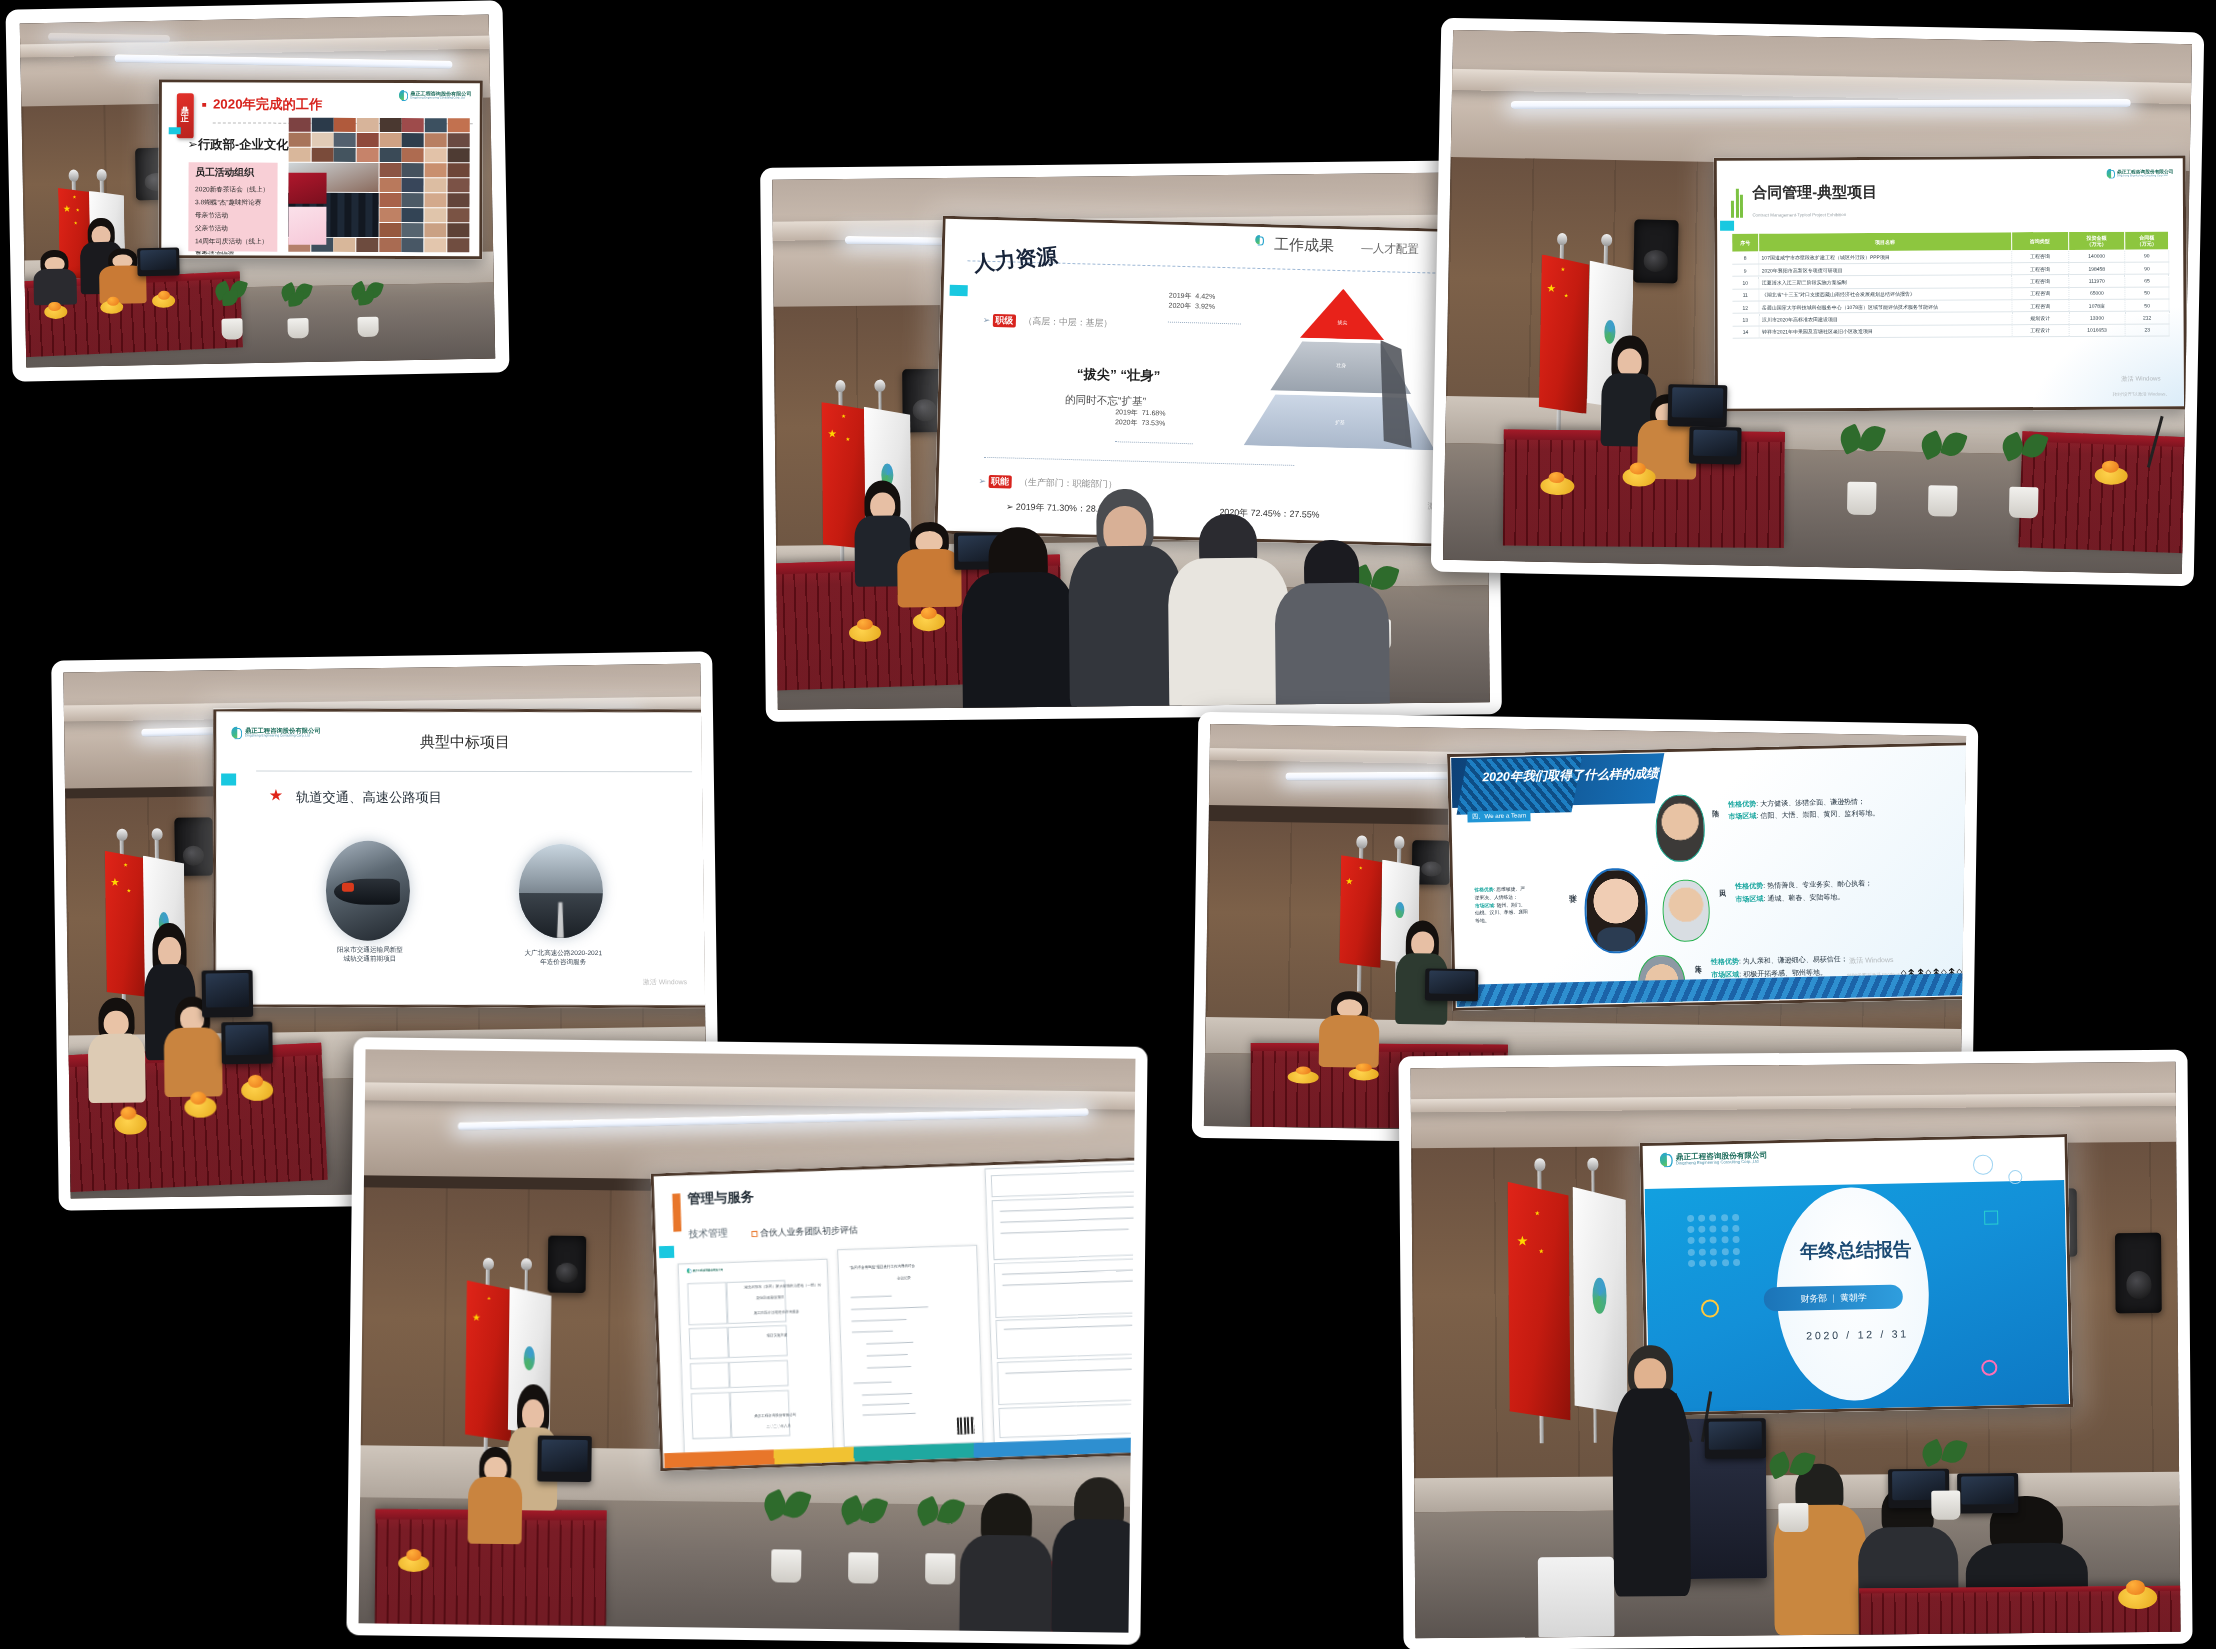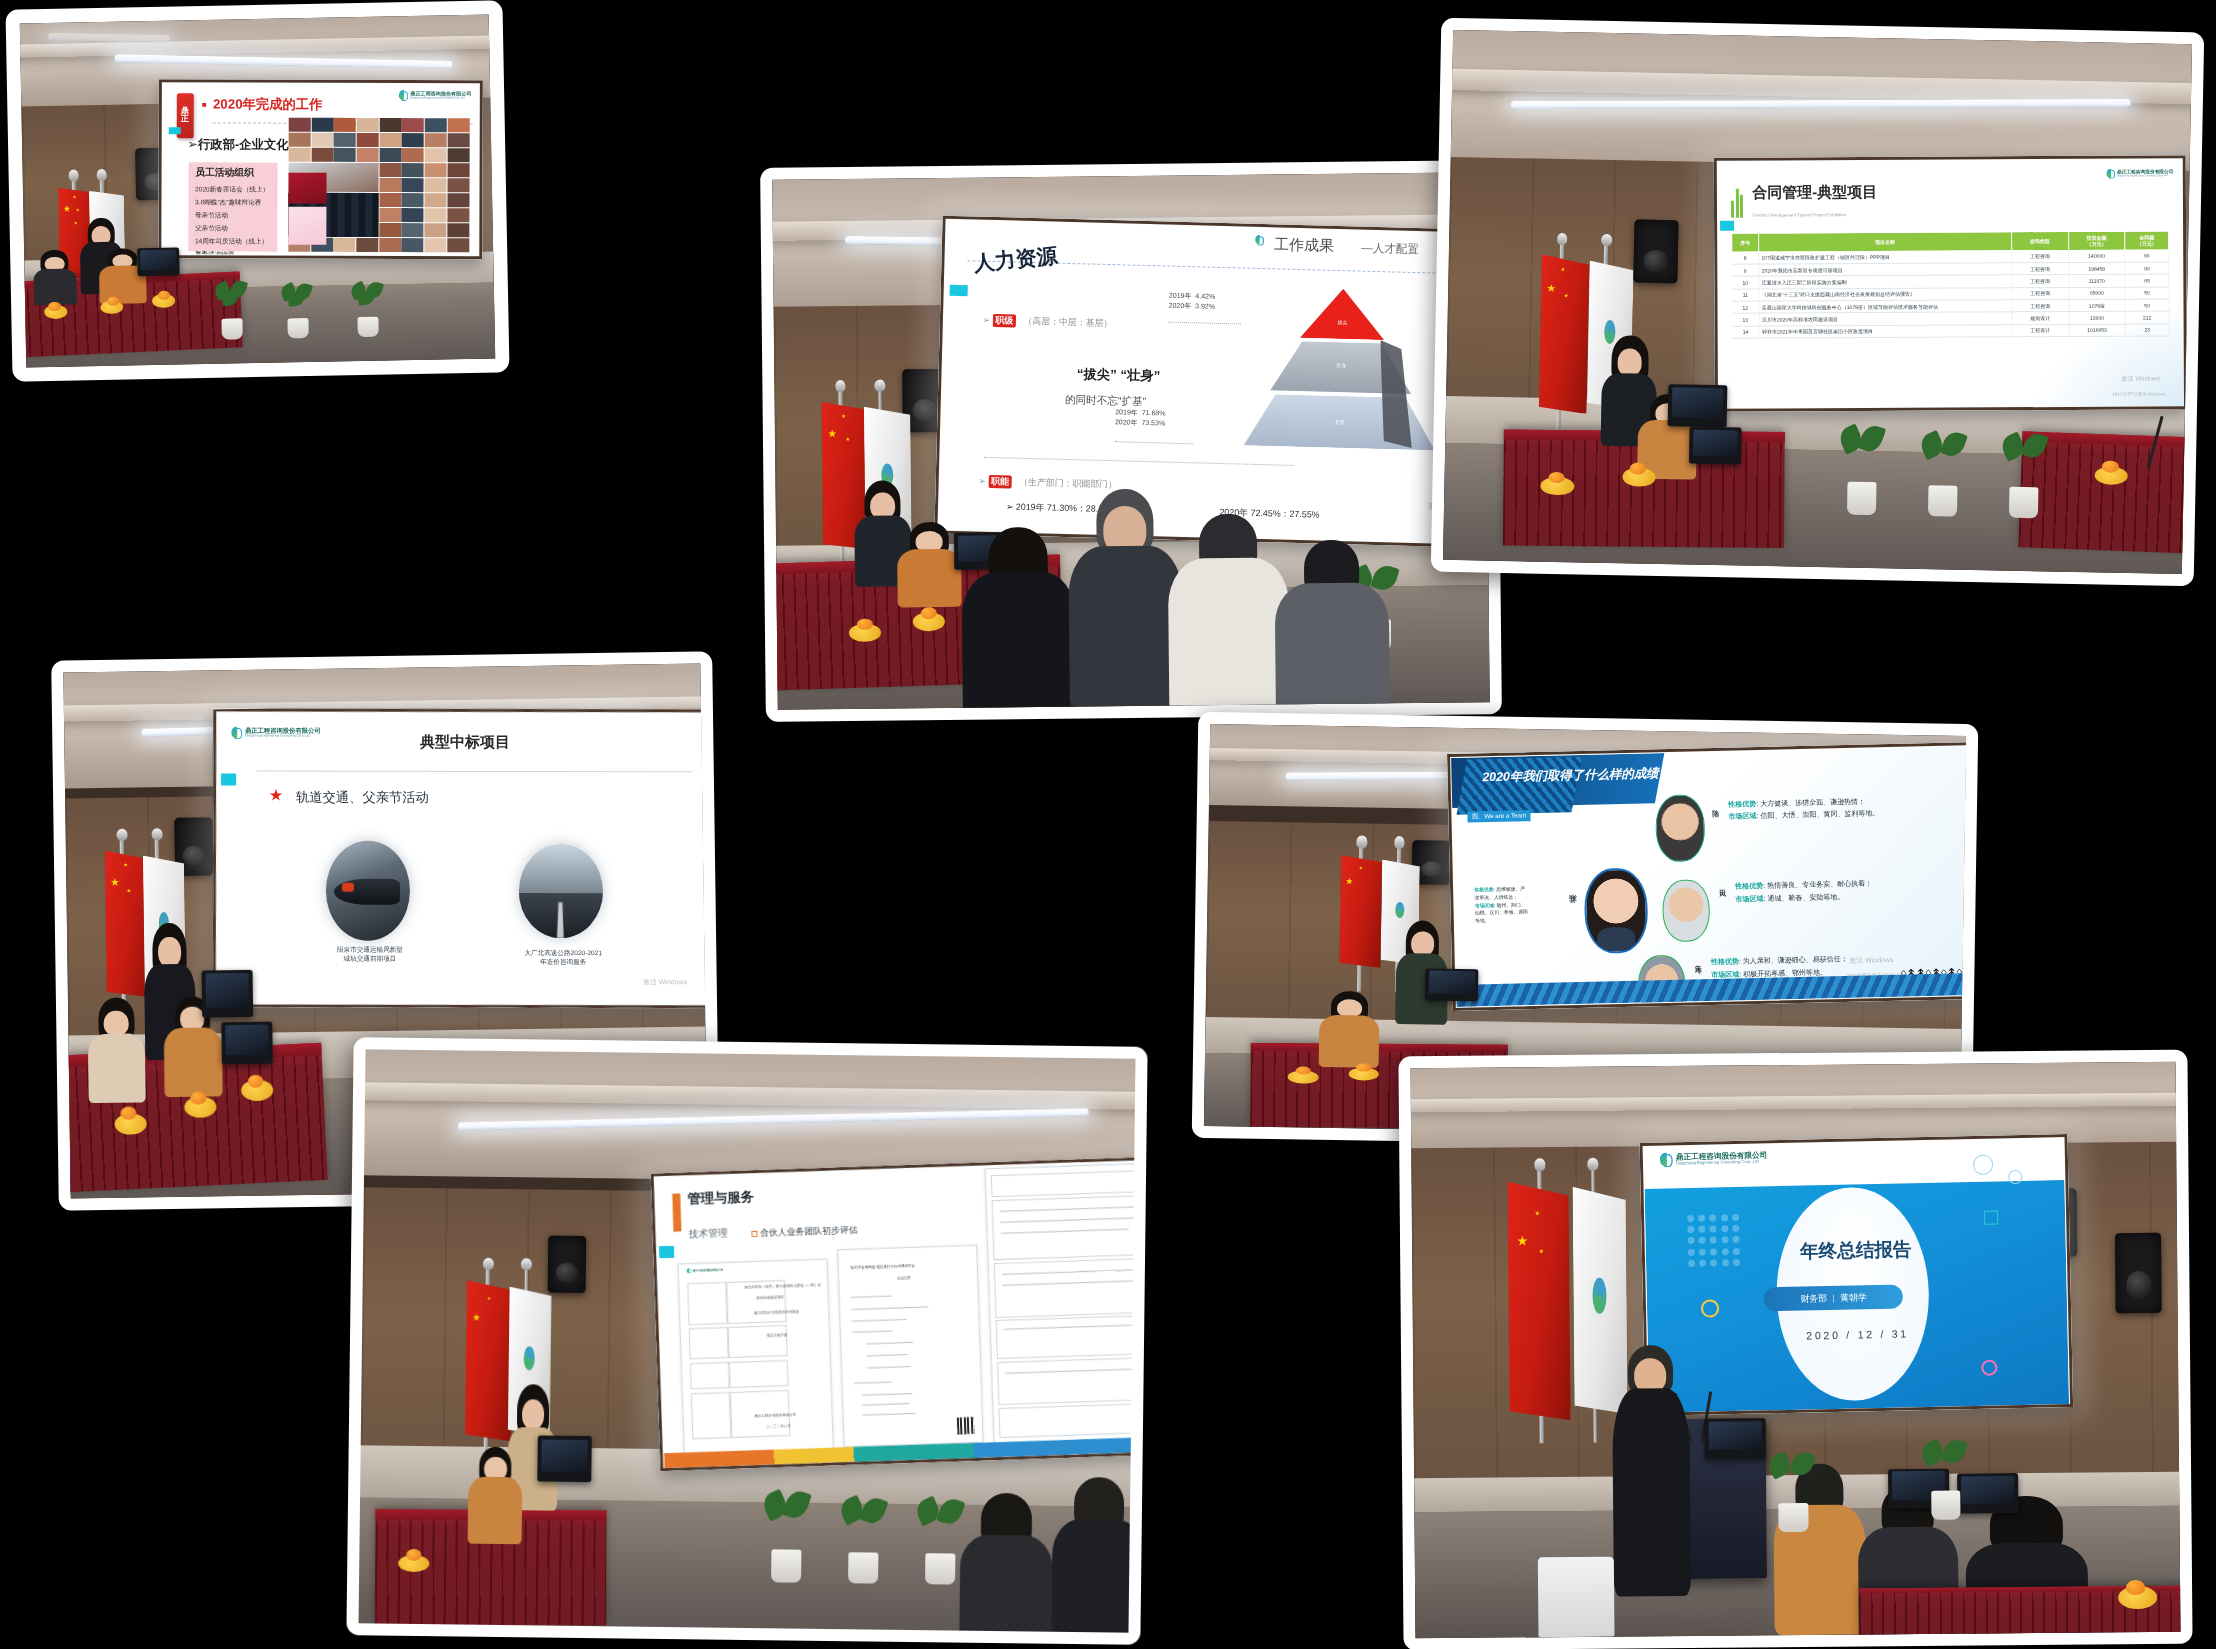--- a/index.html
+++ b/index.html
@@ -214,21 +214,21 @@
   .s3 table{ position:absolute; border-collapse:collapse; table-layout:fixed; }
   .s3 th{ background:#8dc63f; color:#fff; font-weight:bold;
     border:0.9px solid #fff; padding:2.7px 1.8px; text-align:center; }
   .s3 td{ border-bottom:0.9px solid #dfe6ea; border-right:0.9px dotted #dfe6ea;
     padding:2.7px 2.7px; color:#32404a; }
   .s3 td.c{ text-align:center; }
   .s3 .swoosh{ position:absolute; right:0; bottom:0; width:34%; height:42%;
     background:radial-gradient(ellipse at 120% 120%,rgba(150,200,235,.45),rgba(255,255,255,0) 70%); }
 
   
-  .s4 .title{ position:absolute; color:#2b2b2b; white-space:nowrap;font-weight:bold; }
+  .s4 .title{ position:absolute; color:#2b2b2b; white-space:nowrap; }
   .s4 .rule{ position:absolute; border-top:0.9px solid #cfd6db; }
   .s4 .cyan{ position:absolute; background:#19c8e0; }
   .s4 .star{ position:absolute; color:#e02418; }
   .s4 .sec{ position:absolute; color:#26303a; white-space:nowrap; }
   .s4 .circ{ position:absolute; border-radius:50%; overflow:hidden;
     box-shadow:0 0 12.4px rgba(120,140,160,.45); }
   .s4 .cap{ position:absolute; color:#3a4652; text-align:center; line-height:1.35; }
 
   
   .s5 { background:linear-gradient(135deg,#ffffff 40%,#e6f3fb 100%); }
@@ -774,21 +774,21 @@
               <div class="mark"></div>
               <div class="txt">
                 <div class="cn" style="font-size:10.2px;">鼎正工程咨询股份有限公司</div>
                 <div class="en" style="font-size:5.3px;">Dingzheng Engineering Consulting Corp.,Ltd</div>
               </div>
             </div>
             <div class="title" style="left:41%;top:7%;font-size:15px;">典型中标项目</div>
             <div class="rule" style="left:8%;top:20%;width:88%;"></div>
             <div class="cyan" style="left:1%;top:21%;width:3%;height:4%;"></div>
             <div class="star" style="left:10.5%;top:25%;font-size:16px;">★</div>
-            <div class="sec" style="left:16%;top:26%;font-size:13.3px;">轨道交通、父亲节活动</div>
+            <div class="sec" style="left:16%;top:26%;font-size:13.3px;">轨道交通、高速公路项目</div>
 
             <div class="circ" style="left:22%;top:44%;width:17%;height:34%;
                  background:linear-gradient(160deg,#aab6c2 0%,#5d6973 38%,#20262d 100%);">
               <div style="position:absolute;left:10%;top:38%;width:78%;height:26%;border-radius:50% 18% 18% 50%;background:linear-gradient(180deg,#2b3138,#0f1318);"></div>
               <div style="position:absolute;left:20%;top:42%;width:14%;height:9%;background:#d83a1c;border-radius:2.7px;"></div>
             </div>
             <div class="circ" style="left:61%;top:45%;width:17%;height:32%;
                  background:linear-gradient(180deg,#c9d6e0 0%,#8e9aa4 40%,#2f3740 100%);">
               <div style="position:absolute;left:0;top:52%;width:100%;height:48%;background:linear-gradient(180deg,#3b434b,#1b2026);"></div>
               <div style="position:absolute;left:46%;top:54%;width:6%;height:46%;background:rgba(255,255,255,.75);transform:perspective(35px) rotateX(30deg);"></div>

